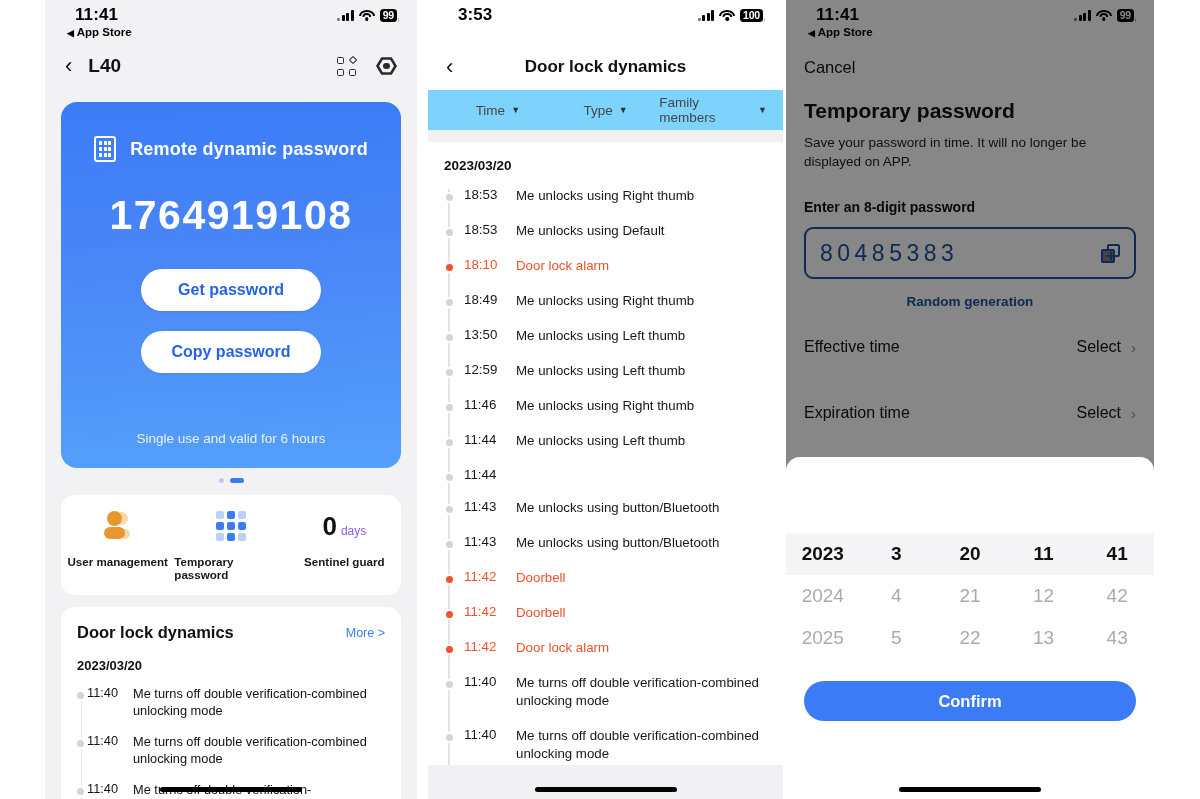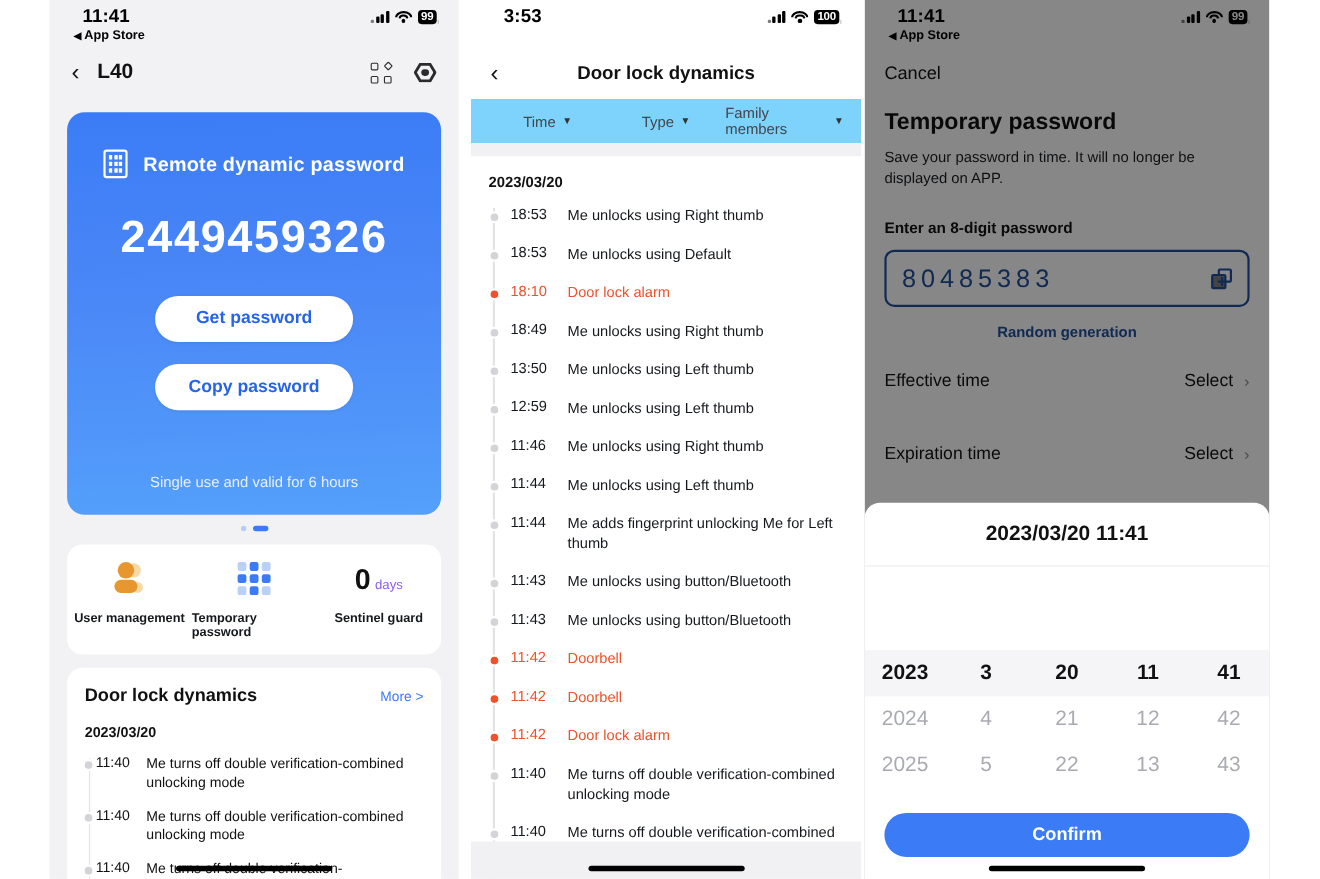--- a/index.html
+++ b/index.html
@@ -230,21 +230,21 @@
             <b></b>
             <b></b>
             <b></b>
             <b></b>
             <b></b>
             <b></b>
             <b></b>
         </div>
         <div class="rdp-label">Remote dynamic password</div>
       </div>
-      <div class="pwd-big">2449459326</div>
+      <div class="pwd-big">1764919108</div>
       <div class="pill get">Get password</div>
       <div class="pill copy">Copy password</div>
       <div class="single-use">Single use and valid for 6 hours</div>
     </div>
 
     <div class="dots">
       <div class="d"></div>
       <div class="d active"></div>
     </div>
 
@@ -384,21 +384,20 @@
           <div class="row2">
             <div class="r2-time">11:46</div>
             <div class="r2-text">Me unlocks using  Right thumb</div>
           </div>
           <div class="row2">
             <div class="r2-time">11:44</div>
             <div class="r2-text">Me unlocks using  Left thumb</div>
           </div>
           <div class="row2">
             <div class="r2-time">11:44</div>
-            <div class="r2-text">Me adds fingerprint unlocking Me for Left thumb</div>
           </div>
           <div class="row2">
             <div class="r2-time">11:43</div>
             <div class="r2-text">Me unlocks using button/Bluetooth</div>
           </div>
           <div class="row2">
             <div class="r2-time">11:43</div>
             <div class="r2-text">Me unlocks using button/Bluetooth</div>
           </div>
           <div class="row2 alarm">
@@ -484,21 +483,20 @@
         <div class="p3-rl-val">
           <span>Select</span>
           <span class="ch">›</span>
         </div>
       </div>
     </div>
 
     <div class="p3-dim"></div>
 
     <div class="sheet">
-      <div class="sheet-title">2023/03/20 11:41</div>
       <div class="picker">
         <div class="sel-band"></div>
         <div class="picker-row selected">
           <div class="cell">2023</div>
           <div class="cell">3</div>
           <div class="cell">20</div>
           <div class="cell">11</div>
           <div class="cell">41</div>
         </div>
         <div class="picker-row dim">

